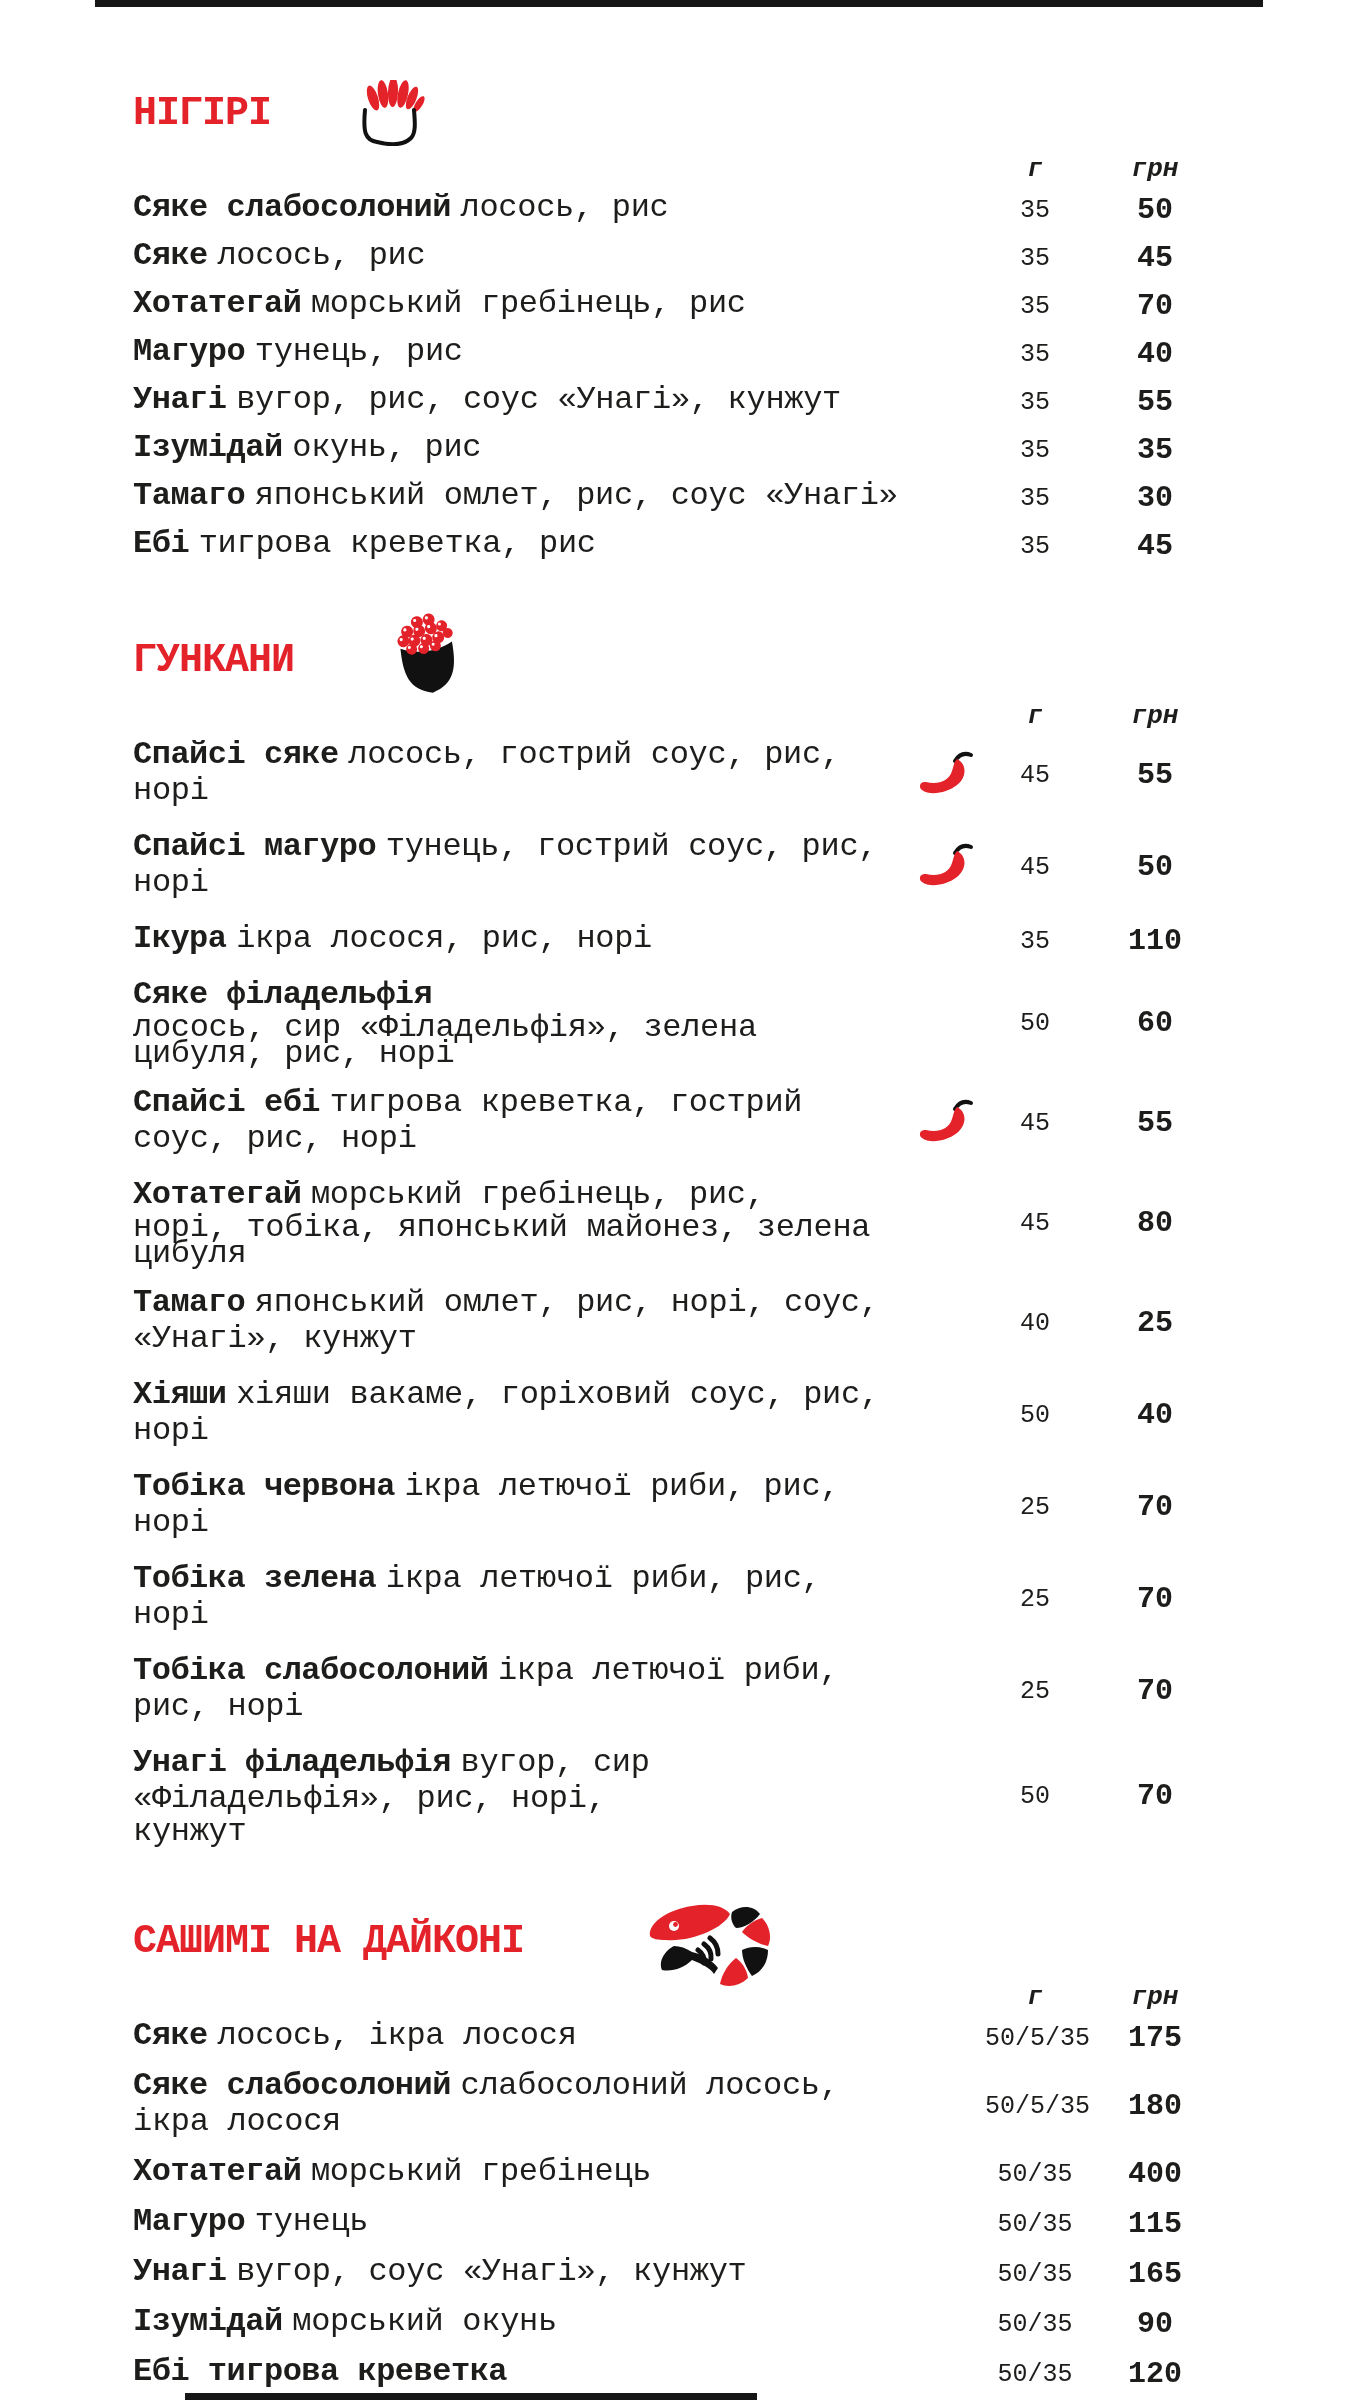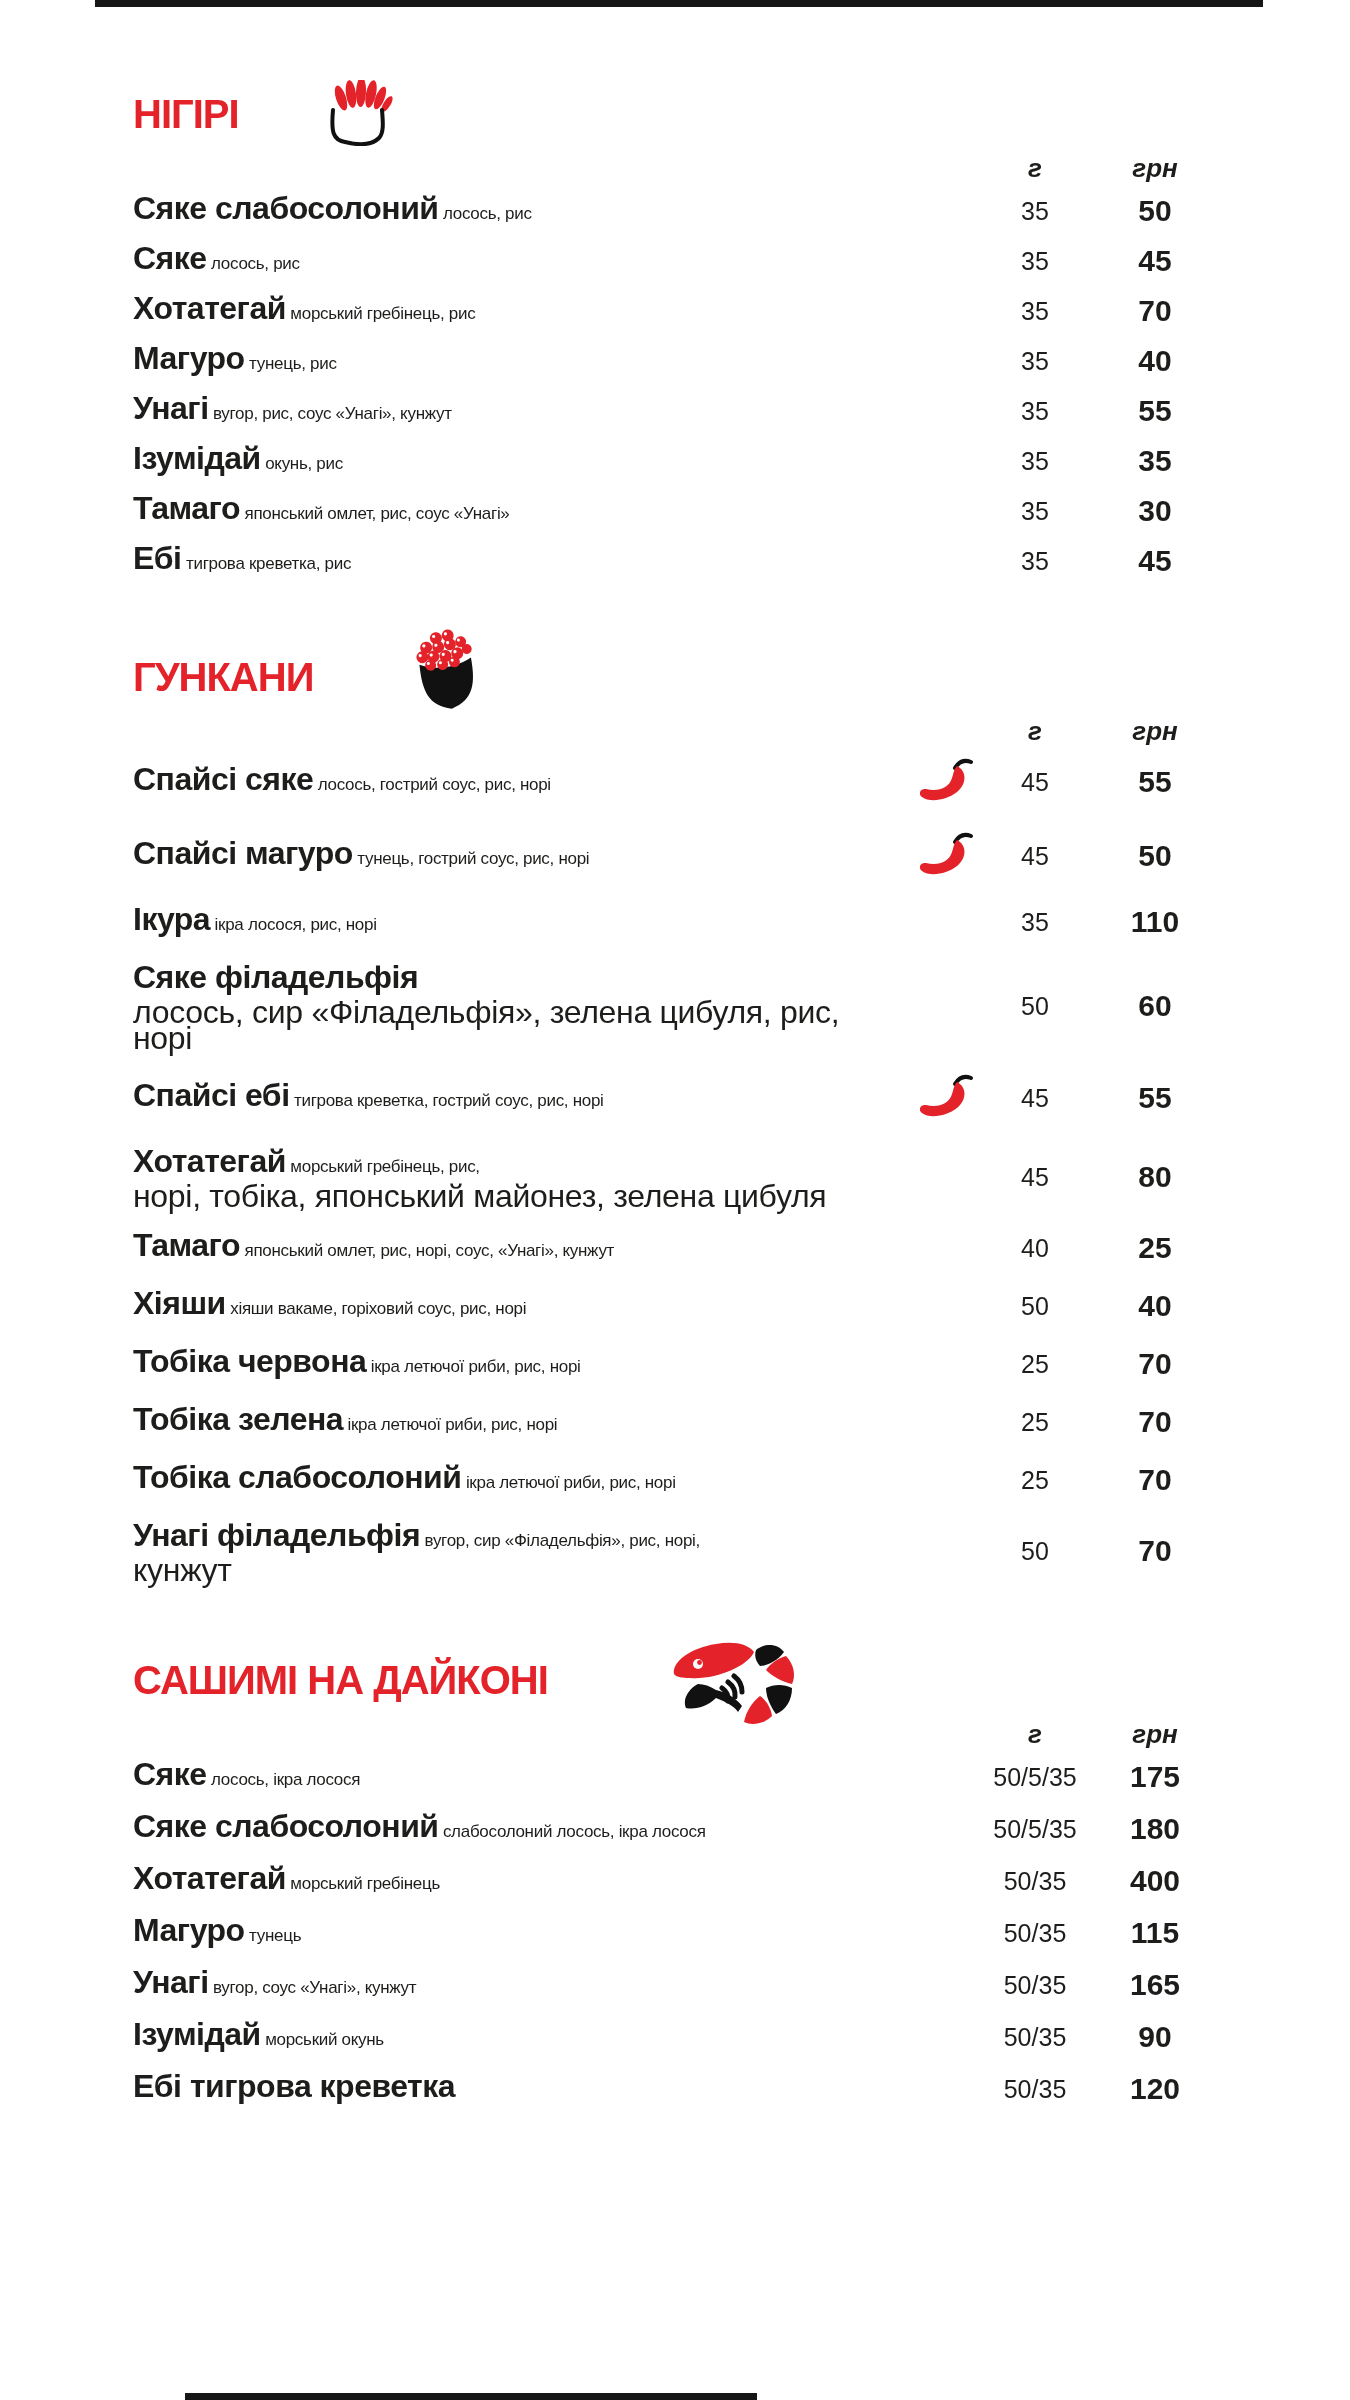--- a/index.html
+++ b/index.html
@@ -8,21 +8,21 @@
     background:#ffffff;color:#1d1d1b;
     font-family:"Liberation Sans", sans-serif;
   }
   .edge-bar{position:absolute;background:#161616;}
   .edge-top{top:0;left:95px;width:1168px;height:7px;}
   .edge-bottom{bottom:0;left:185px;width:572px;height:7px;}
 
   .content{padding:90px 125px 0 133px;}
 
   
-  .sec{margin-top:0;}
+  .sec{margin-top:0;font-family:Liberation Mono, monospace;}
   .sec + .sec{margin-top:73px;}
   .sec-head{display:flex;align-items:flex-start;height:64px;}
   .sec-title{
     color:#e3222a;font-size:40px;font-weight:bold;letter-spacing:-1px;
     line-height:48px;white-space:nowrap;
   }
   .sec-icon{margin-left:80px;position:relative;top:-10px;}
   .sec-icon.gunkan{margin-left:95px;top:-28px;}
   .sec-icon.shrimp{margin-left:120px;top:-34px;}
 
@@ -33,21 +33,21 @@
   .col-w,.col-p{font-size:26px;font-weight:bold;font-style:italic;text-align:center;}
   .col-w{width:100px;}
   .col-p{width:140px;}
 
   
   .row{display:flex;align-items:center;margin-bottom:12px;}
   .sec-gunkan .row{margin-bottom:20px;}
   .sec-sashimi .row{margin-bottom:14px;justify-content:center;}
   .cell-name{flex:1;line-height:32px;padding-right:10px;}
   .nm{font-size:32px;font-weight:bold;letter-spacing:-0.5px;}
-  .ds{font-size:17px;letter-spacing:-0.3px;}
+  .ds{font-size:32px;letter-spacing:-0.3px;}
   .ds2{font-size:32px;line-height:26px;letter-spacing:-0.3px;}
   .cell-chili{width:70px;display:flex;align-items:center;justify-content:flex-start;}
   .cell-w{width:100px;text-align:center;font-size:25px;}
   .cell-p{width:140px;text-align:center;font-size:30px;font-weight:bold;}
 
   
   .footer-spacer{height:330px;}
   .footer{display:flex;align-items:center;margin-left:10px;}
   .f-courier{flex:0 0 auto;}
   .f-text{display:flex;align-items:center;margin-left:55px;}

